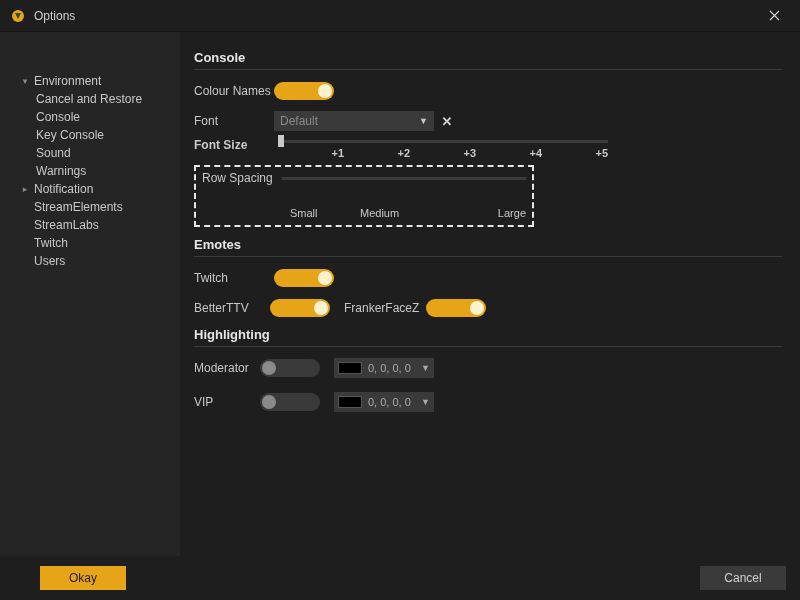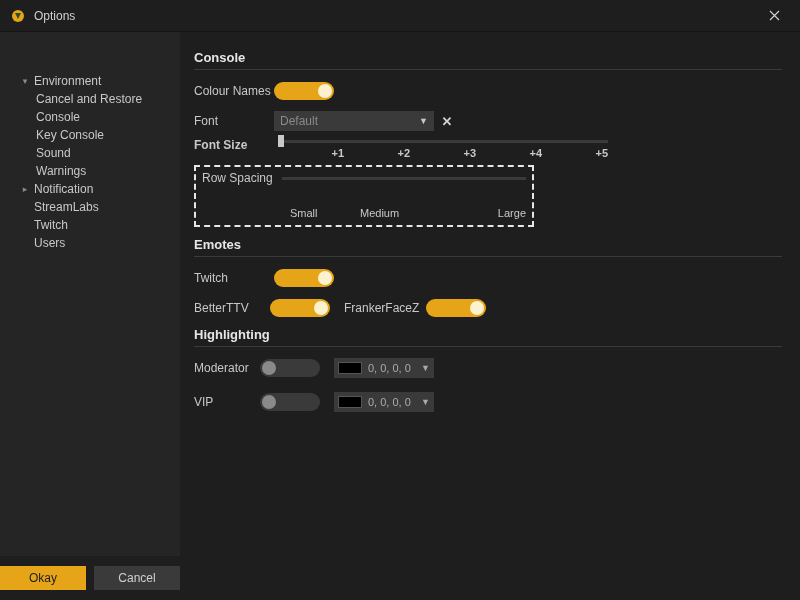--- a/index.html
+++ b/index.html
@@ -40,21 +40,21 @@
   .dashed-box { border: 2px dashed #e6e6e6; padding: 4px 6px 6px 6px; margin: 6px 0 10px 0; width: 340px; }
   .spacing-labels { display: flex; margin-top: 22px; font-size: 11px; color: #c8c8c8; padding-left: 88px; }
   .spacing-labels .s1 { width: 70px; }
   .spacing-labels .s2 { width: 120px; }
   .spacing-labels .s3 { text-align: right; flex: 0 0 auto; margin-left: auto; }
   .inline-group { display: flex; align-items: center; gap: 14px; }
   .color-combo { width: 100px; height: 20px; background: #3a3a3a; display: flex; align-items: center; padding: 0 4px; position: relative; cursor: pointer; }
   .swatch { width: 24px; height: 12px; background: #000; border: 1px solid #555; margin-right: 6px; }
   .color-combo .val { color: #aaa; font-size: 11px; }
   .color-combo .caret { position: absolute; right: 4px; font-size: 9px; color: #aaa; }
-  .footer { height: 44px; display: flex; align-items: center; justify-content: flex-start; padding-right: 14px; gap: 8px; }
+  .footer { height: 44px; display: flex; align-items: center; justify-content: space-between; padding-right: 14px; gap: 8px; padding-left: 40px; }
   .btn { width: 86px; height: 24px; display: flex; align-items: center; justify-content: center; font-size: 12px; cursor: pointer; }
   .btn-primary { background: #e6a419; color: #1e1e1e; }
   .btn-secondary { background: #3a3a3a; color: #d0d0d0; }
   .row-gap { height: 4px; }
 </style>
 </head>
 <body>
 
 <div class="window">
   <div class="titlebar">
@@ -108,20 +108,26 @@
           </li>
         <li class="top">
             <div class="row">
               <span class="arrow">▸</span>
               <span class="lbl">Notification</span>
             </div>
           </li>
         <li class="top">
             <div class="row">
               <span class="arrow"></span>
+              <span class="lbl">StreamElements</span>
+            </div>
+          </li>
+        <li class="top">
+            <div class="row">
+              <span class="arrow"></span>
               <span class="lbl">StreamLabs</span>
             </div>
           </li>
         <li class="top">
             <div class="row">
               <span class="arrow"></span>
               <span class="lbl">Twitch</span>
             </div>
           </li>
         <li class="top">

